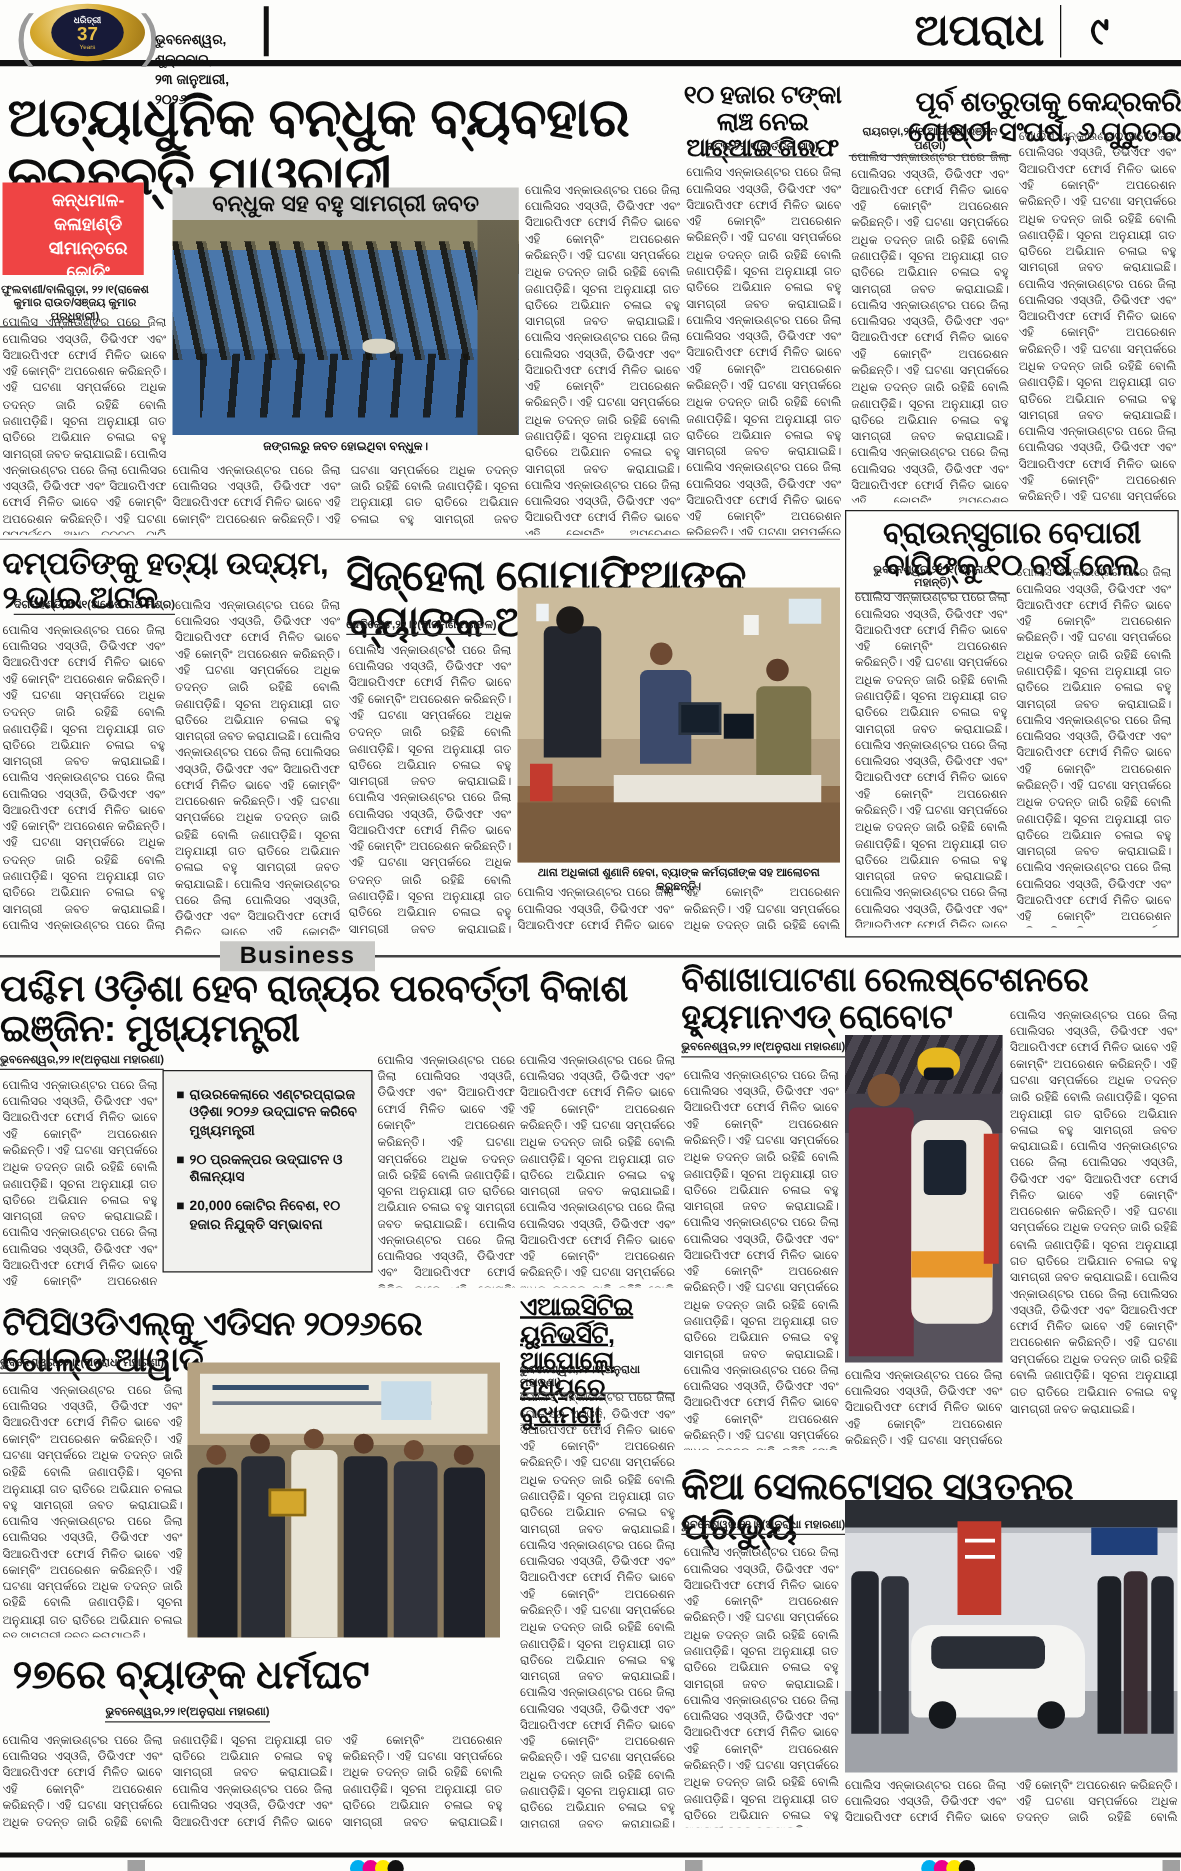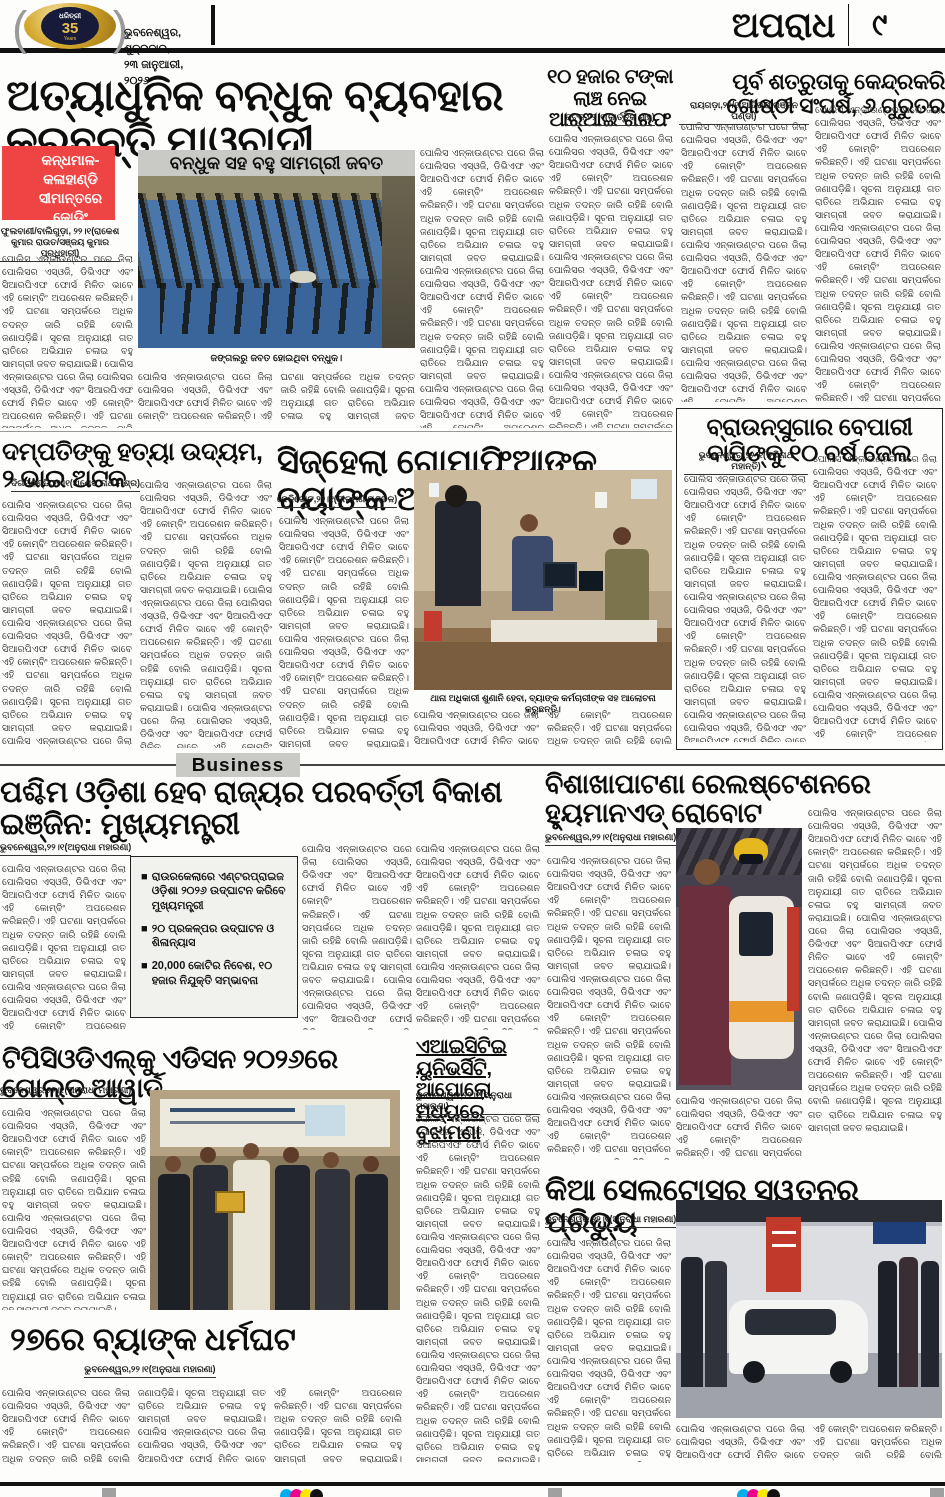--- a/index.html
+++ b/index.html
@@ -35,21 +35,21 @@
 
   <div class="abs" style="left:0;top:48px;width:945px;height:5px;"></div>
   <div class="abs rule-h" style="left:0;top:48px;width:945px;height:5px;"></div>
 
   <div class="abs" style="left:24px;top:1px;width:92px;height:50px;">
     <div class="abs" style="left:0;top:2px;width:92px;height:46px;border-radius:50%;
          background:radial-gradient(circle at 35% 30%, #f3dfa0 0%, #d4a72c 45%, #9a7214 100%);"></div>
     <div class="abs" style="left:17px;top:6px;width:58px;height:38px;border-radius:50%;background:#171a38;
          display:flex;flex-direction:column;align-items:center;justify-content:center;">
       <div style="font-size:7px;color:#ffffff;font-weight:bold;">ଧରିତ୍ରୀ</div>
-      <div style="font-size:15px;color:#e8bf4a;font-weight:bold;line-height:1;">35</div>
+      <div style="font-size:15px;color:#e8bf4a;font-weight:bold;line-height:1;">37</div>
       <div style="font-size:5px;color:#e8bf4a;">Years</div>
     </div>
     <div class="abs" style="left:-12px;top:0;font-size:46px;color:#9a9a9a;font-weight:100;">(</div>
     <div class="abs" style="right:-12px;top:0;font-size:46px;color:#9a9a9a;font-weight:100;">)</div>
   </div>
 
   <div class="abs" style="left:124px;top:25px;width:84px;font-size:11px;font-weight:bold;line-height:1.45;color:#111;">
     <div>ଭୁବନେଶ୍ୱର, ଶୁକ୍ରବାର,</div>
     <div>୨୩ ଜାନୁଆରୀ, ୨୦୨୬</div>
   </div>

